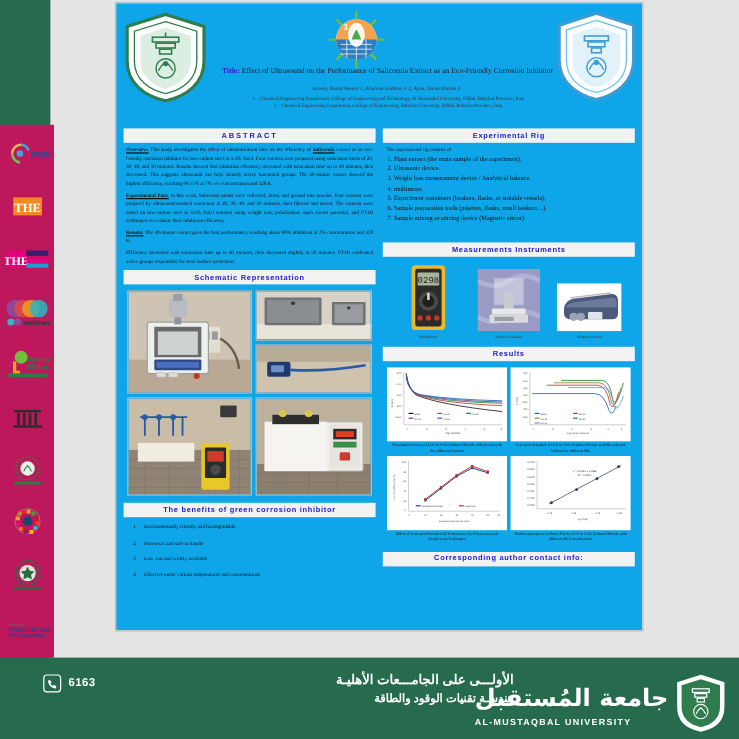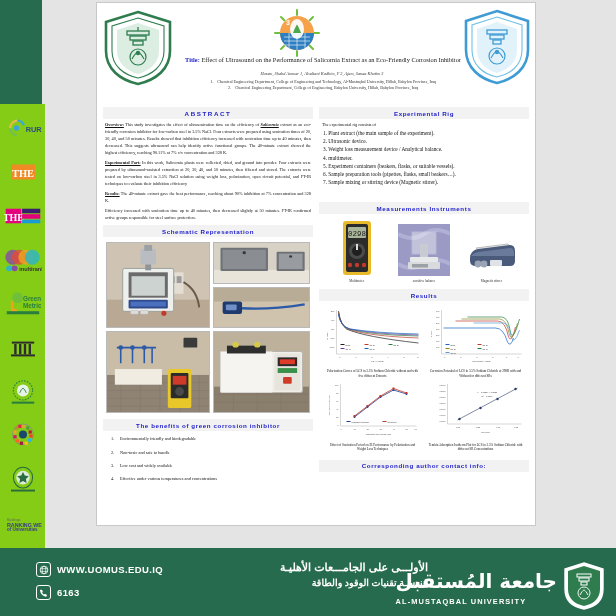--- a/index.html
+++ b/index.html
@@ -20,36 +20,36 @@
     background: #276b4e;
   }
   .page-bg {
     position: absolute; left: 42px; top: 0; width: 574px; height: 548px;
     background: #e4e4e4;
   }
 
   
   .logo-strip {
     position: absolute; left: 0; top: 104px; width: 45px; height: 444px;
-    background: #84cc16;
+    background: #be185d;
     display: flex; flex-direction: column; align-items: center;
     padding: 3px 0; gap: 2px;
   }
   .logo-slot {
     width: 40px; height: 42px;
     display: flex; align-items: center; justify-content: center;
     overflow: hidden;
   }
   .logo-slot svg { display: block; }
 
   
   .poster {
     position: absolute; left: 96px; top: 2px;
     width: 440px; height: 524px;
-    background: #ffffff;
+    background: #0ea5e9;
     border: 1px solid #c8c8c8;
   }
 
   
   .pheader { position: relative; height: 104px; }
   .hd-logo-l { position: absolute; left: 4px; top: 6px; }
   .hd-logo-c { position: absolute; left: 170px; top: 5px; }
   .hd-logo-r { position: absolute; right: 3px; top: 5px; }
 
   .title-line {
@@ -710,30 +710,20 @@
     </div>
   </div>
 
   <div class="rail-bottom"></div>
   <div class="footer">
 
     <div class="f-left">
       <div class="f-row">
         <div class="f-badge">
           <svg width="10" height="10" viewBox="0 0 12 12">
-            <circle cx="6" cy="6" r="4.6" fill="none" stroke="#fff" stroke-width="1"></circle>
-            <ellipse cx="6" cy="6" rx="2.2" ry="4.6" fill="none" stroke="#fff" stroke-width=".8"></ellipse>
-            <path d="M1.6 4.4h8.8M1.6 7.6h8.8" stroke="#fff" stroke-width=".8"></path>
-          </svg>
-        </div>
-        <span class="f-txt">WWW.UOMUS.EDU.IQ</span>
-      </div>
-      <div class="f-row">
-        <div class="f-badge">
-          <svg width="10" height="10" viewBox="0 0 12 12">
             <path d="M3 2.2c.6 0 1 .4 1.2 1l.3 1c.1.4 0 .7-.3.9l-.5.4c.5 1.1 1.3 1.9 2.4 2.4l.4-.5c.2-.3.5-.4.9-.3l1 .3c.6.2 1 .6 1 1.2v.8c0 .6-.5 1.1-1.1 1C4.7 10.1 1.9 7.3 1.2 3.3 1.1 2.7 1.6 2.2 2.2 2.2z" fill="#fff"></path>
           </svg>
         </div>
         <span class="f-txt">6163</span>
       </div>
     </div>
 
     <div class="f-center">
       <div class="l1">الأولـــى على الجامـــعات الأهليـة</div>
       <div class="l3">هندسـة تقنيات الوقود والطاقة</div>

